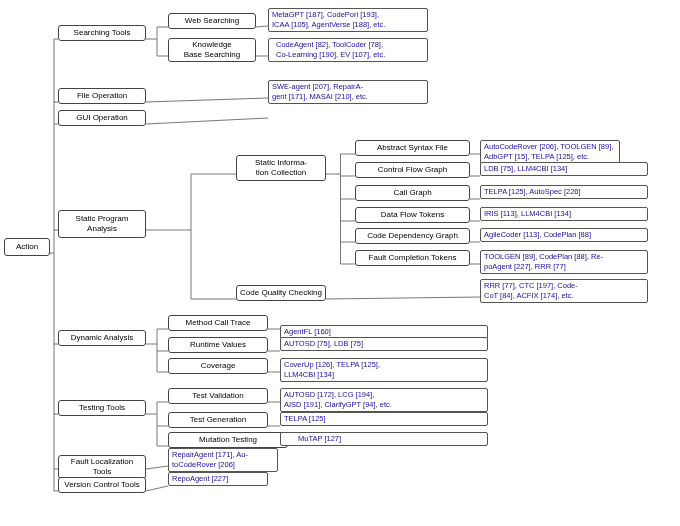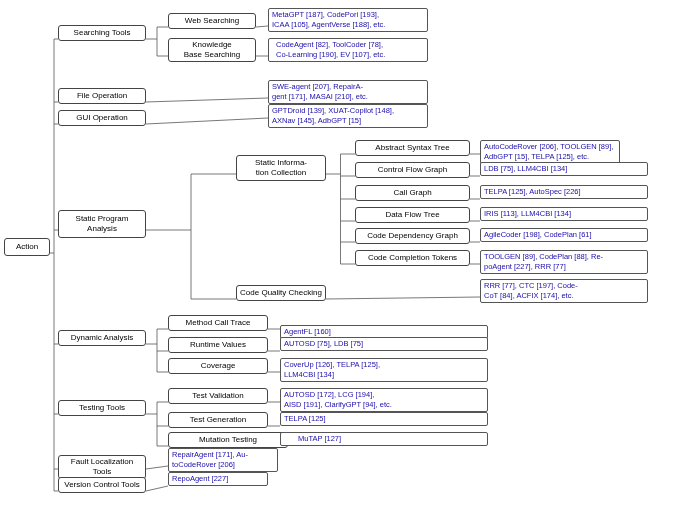--- a/index.html
+++ b/index.html
@@ -95,37 +95,35 @@
       <div style="position: absolute; left: 58px; top: 477px; width: 88px; min-height: 16px; border: 1px solid rgb(68, 68, 68); border-radius: 3px; background: rgb(255, 255, 255); display: flex; align-items: center; justify-content: center; text-align: center; font-size: 8px; line-height: 1.25; padding: 1px 3px; white-space: pre-line;">Version Control Tools</div>
       <div style="position: absolute; left: 168px; top: 13px; width: 88px; min-height: 16px; border: 1px solid rgb(68, 68, 68); border-radius: 3px; background: rgb(255, 255, 255); display: flex; align-items: center; justify-content: center; text-align: center; font-size: 8px; line-height: 1.25; padding: 1px 3px; white-space: pre-line;">Web Searching</div>
       <div style="position: absolute; left: 168px; top: 38px; width: 88px; min-height: 24px; border: 1px solid rgb(68, 68, 68); border-radius: 3px; background: rgb(255, 255, 255); display: flex; align-items: center; justify-content: center; text-align: center; font-size: 8px; line-height: 1.25; padding: 1px 3px; white-space: pre-line;">Knowledge
 Base Searching</div>
       <div style="position: absolute; left: 268px; top: 8px; width: 160px; border: 1px solid rgb(85, 85, 85); border-radius: 2px; background: rgb(255, 255, 255); font-size: 7.5px; line-height: 1.3; padding: 1px 3px; color: rgb(26, 13, 171); white-space: pre-line;">MetaGPT [187], CodePori [193],
 ICAA [105], AgentVerse [188], etc.</div>
       <div style="position: absolute; left: 268px; top: 38px; width: 160px; border: 1px solid rgb(85, 85, 85); border-radius: 2px; background: rgb(255, 255, 255); font-size: 7.5px; line-height: 1.3; padding: 1px 7px; color: rgb(26, 13, 171); white-space: pre-line;">CodeAgent [82], ToolCoder [78],
 Co-Learning [190], EV [107], etc.</div>
       <div style="position: absolute; left: 268px; top: 80px; width: 160px; border: 1px solid rgb(85, 85, 85); border-radius: 2px; background: rgb(255, 255, 255); font-size: 7.5px; line-height: 1.3; padding: 1px 3px; color: rgb(26, 13, 171); white-space: pre-line;">SWE-agent [207], RepairA-
 gent [171], MASAI [210], etc.</div>
-      <div style="position: absolute; left: 268px; top: 104px; width: 160px; border: 1px solid rgb(85, 85, 85); border-radius: 2px; background: rgb(255, 255, 255); font-size: 7.5px; line-height: 1.3; padding: 1px 3px; color: rgb(26, 13, 171); white-space: pre-line;">GPTDroid [139], XUAT-Copilot [148],
-AXNav [145], AdbGPT [15]</div>
       <div style="position: absolute; left: 236px; top: 155px; width: 90px; min-height: 26px; border: 1px solid rgb(68, 68, 68); border-radius: 3px; background: rgb(255, 255, 255); display: flex; align-items: center; justify-content: center; text-align: center; font-size: 8px; line-height: 1.25; padding: 1px 3px; white-space: pre-line;">Static Informa-
 tion Collection</div>
       <div style="position: absolute; left: 236px; top: 285px; width: 90px; min-height: 16px; border: 1px solid rgb(68, 68, 68); border-radius: 3px; background: rgb(255, 255, 255); display: flex; align-items: center; justify-content: center; text-align: center; font-size: 8px; line-height: 1.25; padding: 1px 3px; white-space: pre-line;">Code Quality Checking</div>
-      <div style="position: absolute; left: 355px; top: 140px; width: 115px; min-height: 16px; border: 1px solid rgb(68, 68, 68); border-radius: 3px; background: rgb(255, 255, 255); display: flex; align-items: center; justify-content: center; text-align: center; font-size: 8px; line-height: 1.25; padding: 1px 3px; white-space: pre-line;">Abstract Syntax Tree</div>
+      <div style="position: absolute; left: 355px; top: 140px; width: 115px; min-height: 16px; border: 1px solid rgb(68, 68, 68); border-radius: 3px; background: rgb(255, 255, 255); display: flex; align-items: center; justify-content: center; text-align: center; font-size: 8px; line-height: 1.25; padding: 1px 3px; white-space: pre-line;">Abstract Syntax File</div>
       <div style="position: absolute; left: 480px; top: 140px; width: 140px; border: 1px solid rgb(85, 85, 85); border-radius: 2px; background: rgb(255, 255, 255); font-size: 7.5px; line-height: 1.3; padding: 1px 3px; color: rgb(26, 13, 171); white-space: pre-line;">AutoCodeRover [206], TOOLGEN [89],
 AdbGPT [15], TELPA [125], etc.</div>
       <div style="position: absolute; left: 355px; top: 162px; width: 115px; min-height: 16px; border: 1px solid rgb(68, 68, 68); border-radius: 3px; background: rgb(255, 255, 255); display: flex; align-items: center; justify-content: center; text-align: center; font-size: 8px; line-height: 1.25; padding: 1px 3px; white-space: pre-line;">Control Flow Graph</div>
       <div style="position: absolute; left: 480px; top: 162px; width: 168px; border: 1px solid rgb(85, 85, 85); border-radius: 2px; background: rgb(255, 255, 255); font-size: 7.5px; line-height: 1.3; padding: 1px 3px; color: rgb(26, 13, 171); white-space: pre-line;">LDB [75], LLM4CBI [134]</div>
       <div style="position: absolute; left: 355px; top: 185px; width: 115px; min-height: 16px; border: 1px solid rgb(68, 68, 68); border-radius: 3px; background: rgb(255, 255, 255); display: flex; align-items: center; justify-content: center; text-align: center; font-size: 8px; line-height: 1.25; padding: 1px 3px; white-space: pre-line;">Call Graph</div>
       <div style="position: absolute; left: 480px; top: 185px; width: 168px; border: 1px solid rgb(85, 85, 85); border-radius: 2px; background: rgb(255, 255, 255); font-size: 7.5px; line-height: 1.3; padding: 1px 3px; color: rgb(26, 13, 171); white-space: pre-line;">TELPA [125], AutoSpec [226]</div>
-      <div style="position: absolute; left: 355px; top: 207px; width: 115px; min-height: 16px; border: 1px solid rgb(68, 68, 68); border-radius: 3px; background: rgb(255, 255, 255); display: flex; align-items: center; justify-content: center; text-align: center; font-size: 8px; line-height: 1.25; padding: 1px 3px; white-space: pre-line;">Data Flow Tree</div>
+      <div style="position: absolute; left: 355px; top: 207px; width: 115px; min-height: 16px; border: 1px solid rgb(68, 68, 68); border-radius: 3px; background: rgb(255, 255, 255); display: flex; align-items: center; justify-content: center; text-align: center; font-size: 8px; line-height: 1.25; padding: 1px 3px; white-space: pre-line;">Data Flow Tokens</div>
       <div style="position: absolute; left: 480px; top: 207px; width: 168px; border: 1px solid rgb(85, 85, 85); border-radius: 2px; background: rgb(255, 255, 255); font-size: 7.5px; line-height: 1.3; padding: 1px 3px; color: rgb(26, 13, 171); white-space: pre-line;">IRIS [113], LLM4CBI [134]</div>
       <div style="position: absolute; left: 355px; top: 228px; width: 115px; min-height: 16px; border: 1px solid rgb(68, 68, 68); border-radius: 3px; background: rgb(255, 255, 255); display: flex; align-items: center; justify-content: center; text-align: center; font-size: 8px; line-height: 1.25; padding: 1px 3px; white-space: pre-line;">Code Dependency Graph</div>
-      <div style="position: absolute; left: 480px; top: 228px; width: 168px; border: 1px solid rgb(85, 85, 85); border-radius: 2px; background: rgb(255, 255, 255); font-size: 7.5px; line-height: 1.3; padding: 1px 3px; color: rgb(26, 13, 171); white-space: pre-line;">AgileCoder [198], CodePlan [61]</div>
-      <div style="position: absolute; left: 355px; top: 250px; width: 115px; min-height: 16px; border: 1px solid rgb(68, 68, 68); border-radius: 3px; background: rgb(255, 255, 255); display: flex; align-items: center; justify-content: center; text-align: center; font-size: 8px; line-height: 1.25; padding: 1px 3px; white-space: pre-line;">Code Completion Tokens</div>
+      <div style="position: absolute; left: 480px; top: 228px; width: 168px; border: 1px solid rgb(85, 85, 85); border-radius: 2px; background: rgb(255, 255, 255); font-size: 7.5px; line-height: 1.3; padding: 1px 3px; color: rgb(26, 13, 171); white-space: pre-line;">AgileCoder [113], CodePlan [88]</div>
+      <div style="position: absolute; left: 355px; top: 250px; width: 115px; min-height: 16px; border: 1px solid rgb(68, 68, 68); border-radius: 3px; background: rgb(255, 255, 255); display: flex; align-items: center; justify-content: center; text-align: center; font-size: 8px; line-height: 1.25; padding: 1px 3px; white-space: pre-line;">Fault Completion Tokens</div>
       <div style="position: absolute; left: 480px; top: 250px; width: 168px; border: 1px solid rgb(85, 85, 85); border-radius: 2px; background: rgb(255, 255, 255); font-size: 7.5px; line-height: 1.3; padding: 1px 3px; color: rgb(26, 13, 171); white-space: pre-line;">TOOLGEN [89], CodePlan [88], Re-
 poAgent [227], RRR [77]</div>
       <div style="position: absolute; left: 480px; top: 279px; width: 168px; border: 1px solid rgb(85, 85, 85); border-radius: 2px; background: rgb(255, 255, 255); font-size: 7.5px; line-height: 1.3; padding: 1px 3px; color: rgb(26, 13, 171); white-space: pre-line;">RRR [77], CTC [197], Code-
 CoT [84], ACFIX [174], etc.</div>
       <div style="position: absolute; left: 168px; top: 315px; width: 100px; min-height: 16px; border: 1px solid rgb(68, 68, 68); border-radius: 3px; background: rgb(255, 255, 255); display: flex; align-items: center; justify-content: center; text-align: center; font-size: 8px; line-height: 1.25; padding: 1px 3px; white-space: pre-line;">Method Call Trace</div>
       <div style="position: absolute; left: 280px; top: 325px; width: 208px; border: 1px solid rgb(85, 85, 85); border-radius: 2px; background: rgb(255, 255, 255); font-size: 7.5px; line-height: 1.3; padding: 1px 3px; color: rgb(26, 13, 171); white-space: pre-line;">AgentFL [160]</div>
       <div style="position: absolute; left: 168px; top: 337px; width: 100px; min-height: 16px; border: 1px solid rgb(68, 68, 68); border-radius: 3px; background: rgb(255, 255, 255); display: flex; align-items: center; justify-content: center; text-align: center; font-size: 8px; line-height: 1.25; padding: 1px 3px; white-space: pre-line;">Runtime Values</div>
       <div style="position: absolute; left: 280px; top: 337px; width: 208px; border: 1px solid rgb(85, 85, 85); border-radius: 2px; background: rgb(255, 255, 255); font-size: 7.5px; line-height: 1.3; padding: 1px 3px; color: rgb(26, 13, 171); white-space: pre-line;">AUTOSD [75], LDB [75]</div>
       <div style="position: absolute; left: 168px; top: 358px; width: 100px; min-height: 16px; border: 1px solid rgb(68, 68, 68); border-radius: 3px; background: rgb(255, 255, 255); display: flex; align-items: center; justify-content: center; text-align: center; font-size: 8px; line-height: 1.25; padding: 1px 3px; white-space: pre-line;">Coverage</div>
       <div style="position: absolute; left: 280px; top: 358px; width: 208px; border: 1px solid rgb(85, 85, 85); border-radius: 2px; background: rgb(255, 255, 255); font-size: 7.5px; line-height: 1.3; padding: 1px 3px; color: rgb(26, 13, 171); white-space: pre-line;">CoverUp [126], TELPA [125],

